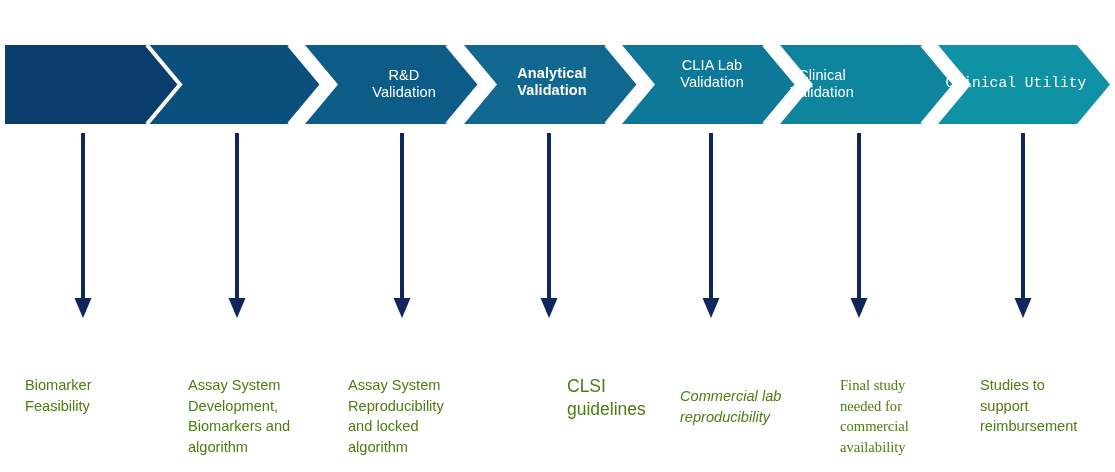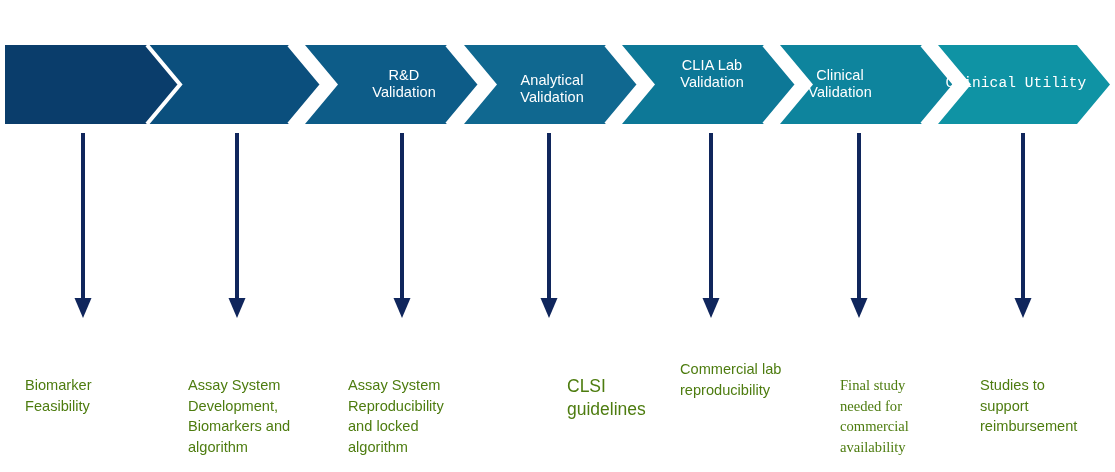--- a/index.html
+++ b/index.html
@@ -77,25 +77,25 @@
       <polygon points="933,0 1072,0 1105,39.5 1072,79 933,79 966,39.5" fill="#0f93a4"></polygon>
       <polyline points="142,0 175,39.5 142,79" fill="none" stroke="#ffffff" stroke-width="4"></polyline>
       <polyline points="284,0 317,39.5 284,79" fill="none" stroke="#ffffff" stroke-width="4"></polyline>
       <polyline points="442,0 475,39.5 442,79" fill="none" stroke="#ffffff" stroke-width="4"></polyline>
       <polyline points="601,0 634,39.5 601,79" fill="none" stroke="#ffffff" stroke-width="4"></polyline>
       <polyline points="759,0 792,39.5 759,79" fill="none" stroke="#ffffff" stroke-width="4"></polyline>
       <polyline points="917,0 950,39.5 917,79" fill="none" stroke="#ffffff" stroke-width="4"></polyline>
     </svg>
     <div class="stage-label" style="left: 319px; width: 160px; top: 21.5px;">R&amp;D
 Validation</div>
-    <div class="stage-label" style="left: 467px; width: 160px; top: 27px;">Analytical
+    <div class="stage-label" style="left: 467px; width: 160px; top: 20px; font-weight: bold;">Analytical
 Validation</div>
     <div class="stage-label" style="left: 627px; width: 160px; top: 12px;">CLIA Lab
 Validation</div>
-    <div class="stage-label" style="left: 755px; width: 160px; top: 21.5px; text-align: center;">Clinical
+    <div class="stage-label" style="left: 737px; width: 160px; top: 21.5px; text-align: center;">Clinical
 Validation</div>
     <div class="stage-label" style="left: 931px; width: 160px; top: 30px; font-family: Liberation Mono, monospace;">Clinical Utility</div>
   </div>
 
 <svg id="connectors" viewBox="0 0 1115 472" xmlns="http://www.w3.org/2000/svg">
     <g>
       <rect x="81" y="133" width="4" height="165" fill="#10265c"></rect>
       <polygon points="74.5,298 91.5,298 83,318" fill="#10265c"></polygon>
     </g>
     <g>
@@ -130,21 +130,21 @@
     <div class="caption" style="left: 188px; top: 375px; width: 150px;">Assay System
 Development,
 Biomarkers and
 algorithm</div>
     <div class="caption" style="left: 348px; top: 375px; width: 150px;">Assay System
 Reproducibility
 and locked
 algorithm</div>
     <div class="caption emphasis" style="left: 519px; top: 375px; width: 150px;">CLSI
 guidelines</div>
-    <div class="caption" style="left: 680px; top: 359px; width: 150px;">Commercial lab
+    <div class="caption" style="left: 680px; top: 386px; width: 150px; font-style: italic;">Commercial lab
 reproducibility</div>
     <div class="caption" style="left: 840px; top: 375px; width: 150px; font-family: Liberation Serif, serif;">Final study
 needed for
 commercial
 availability</div>
     <div class="caption" style="left: 980px; top: 375px; width: 150px;">Studies to
 support
 reimbursement</div>
   </div>
 

